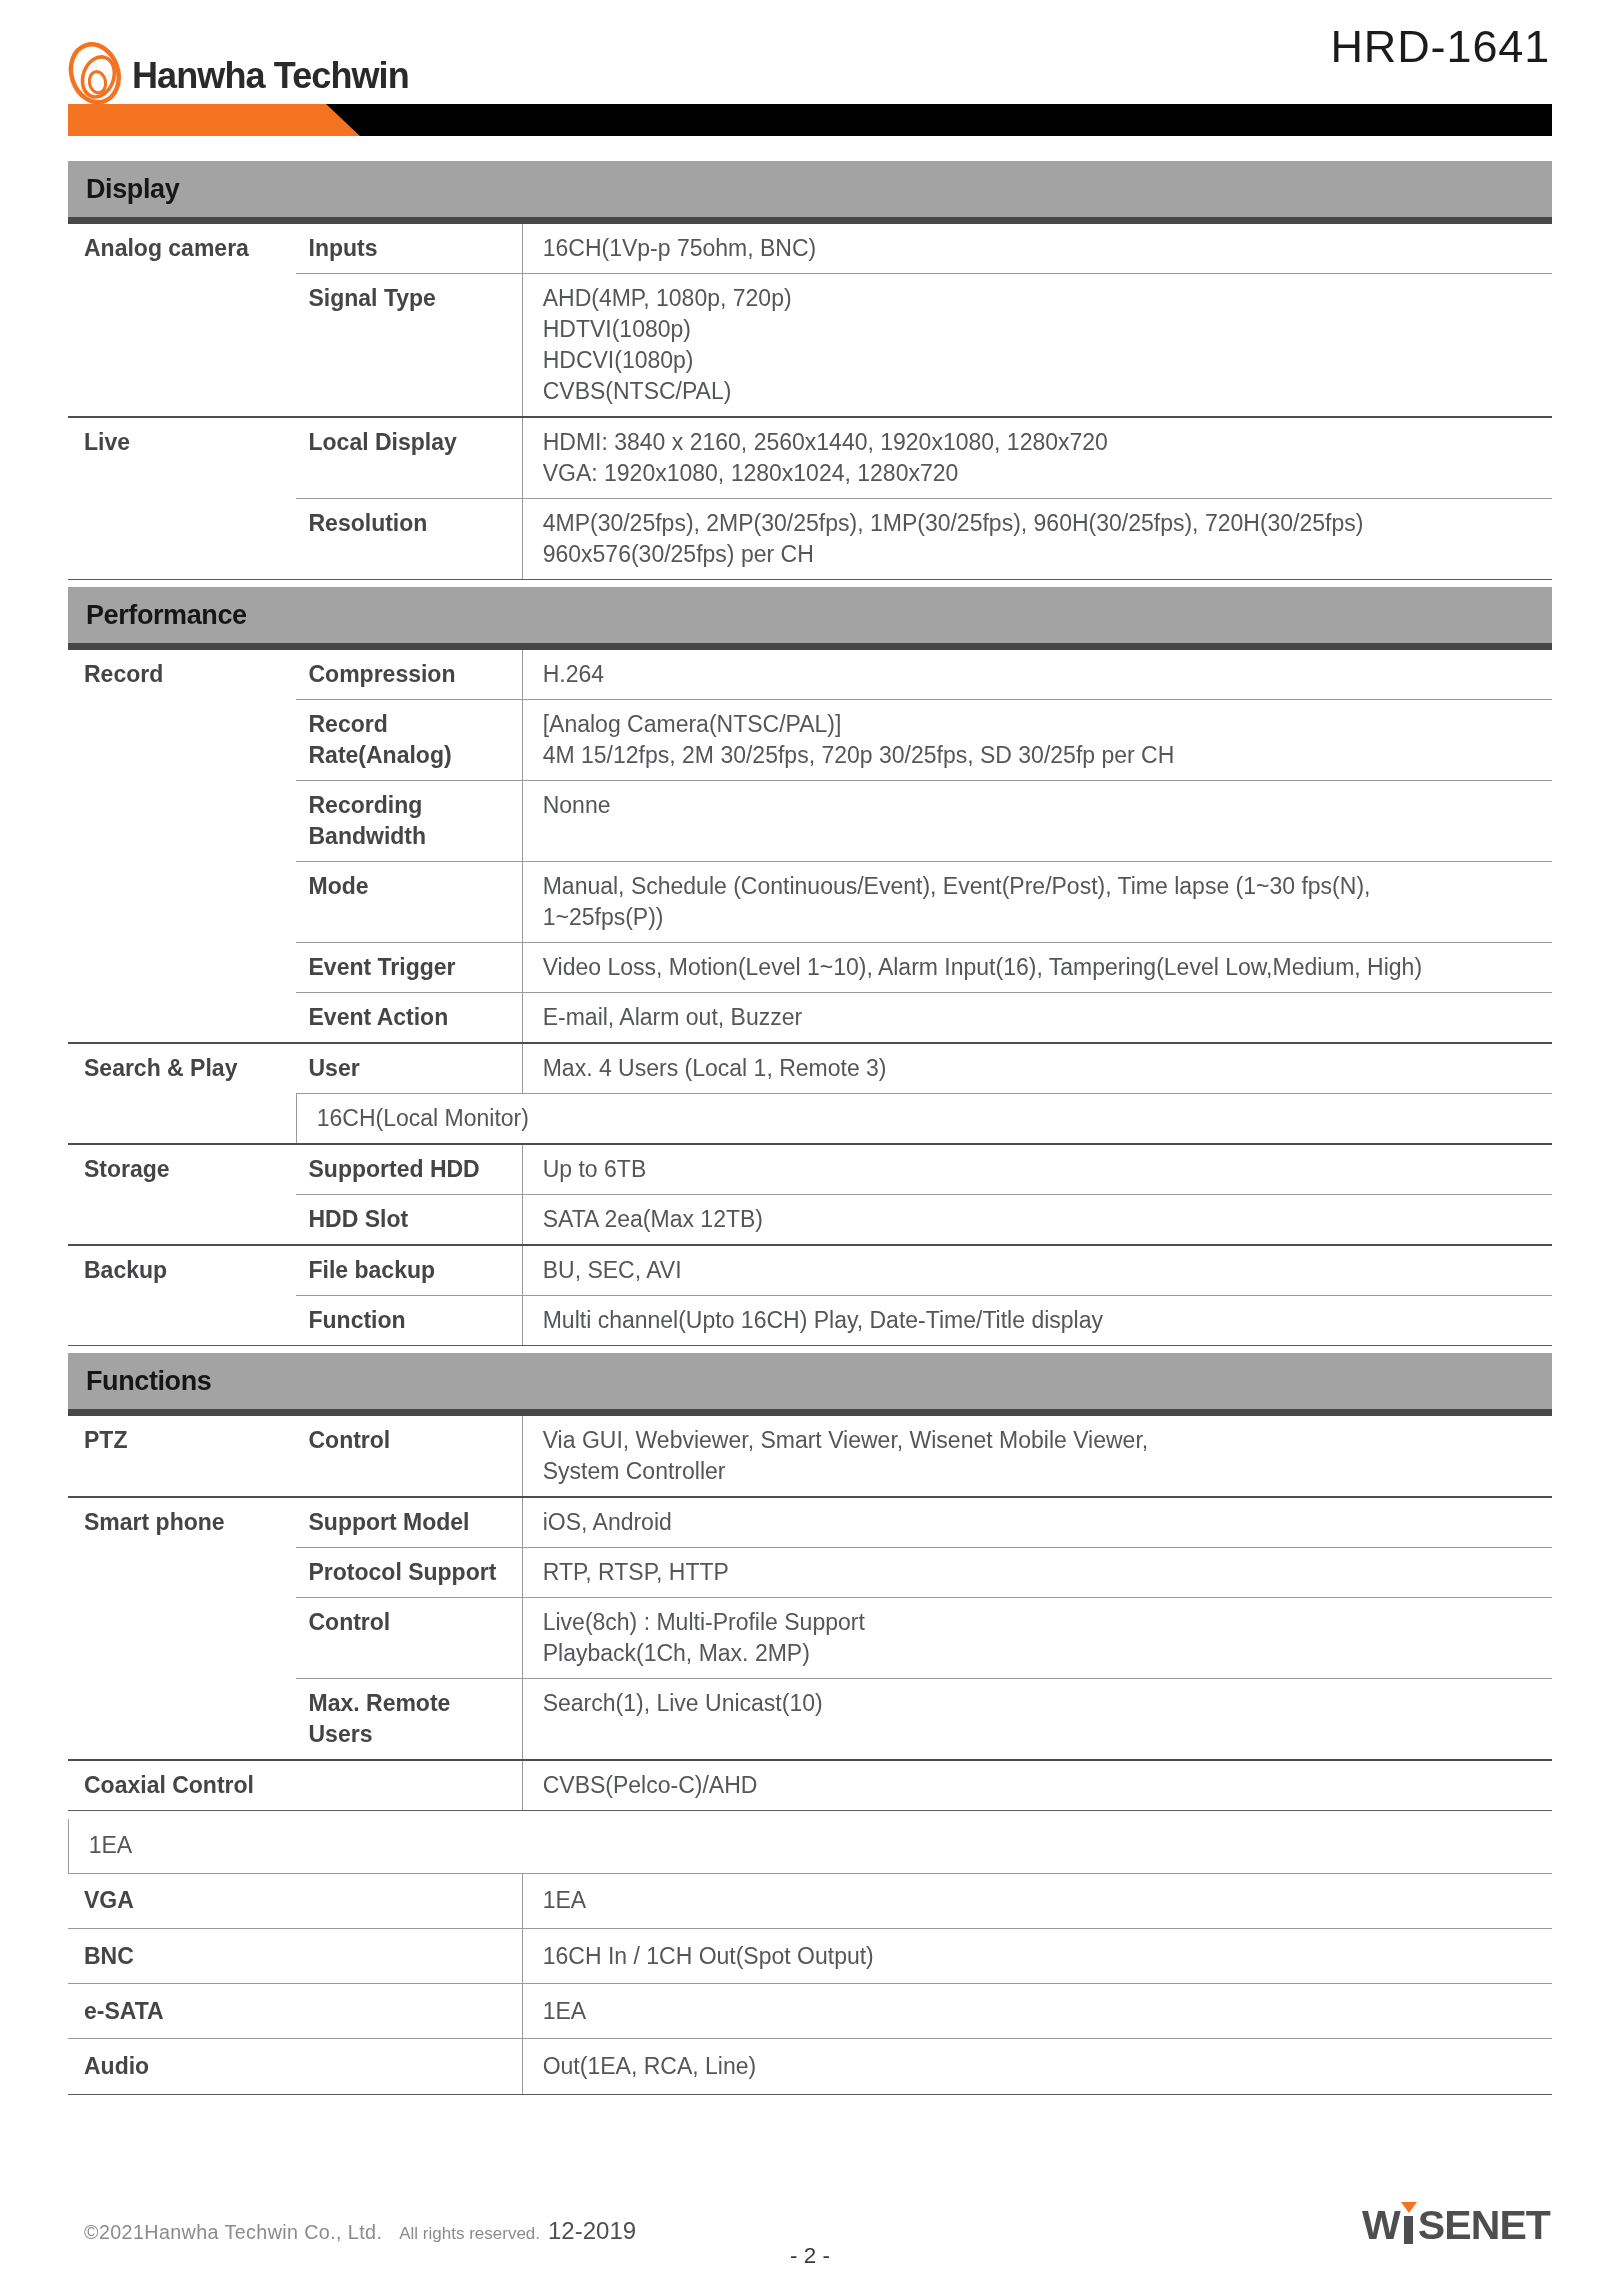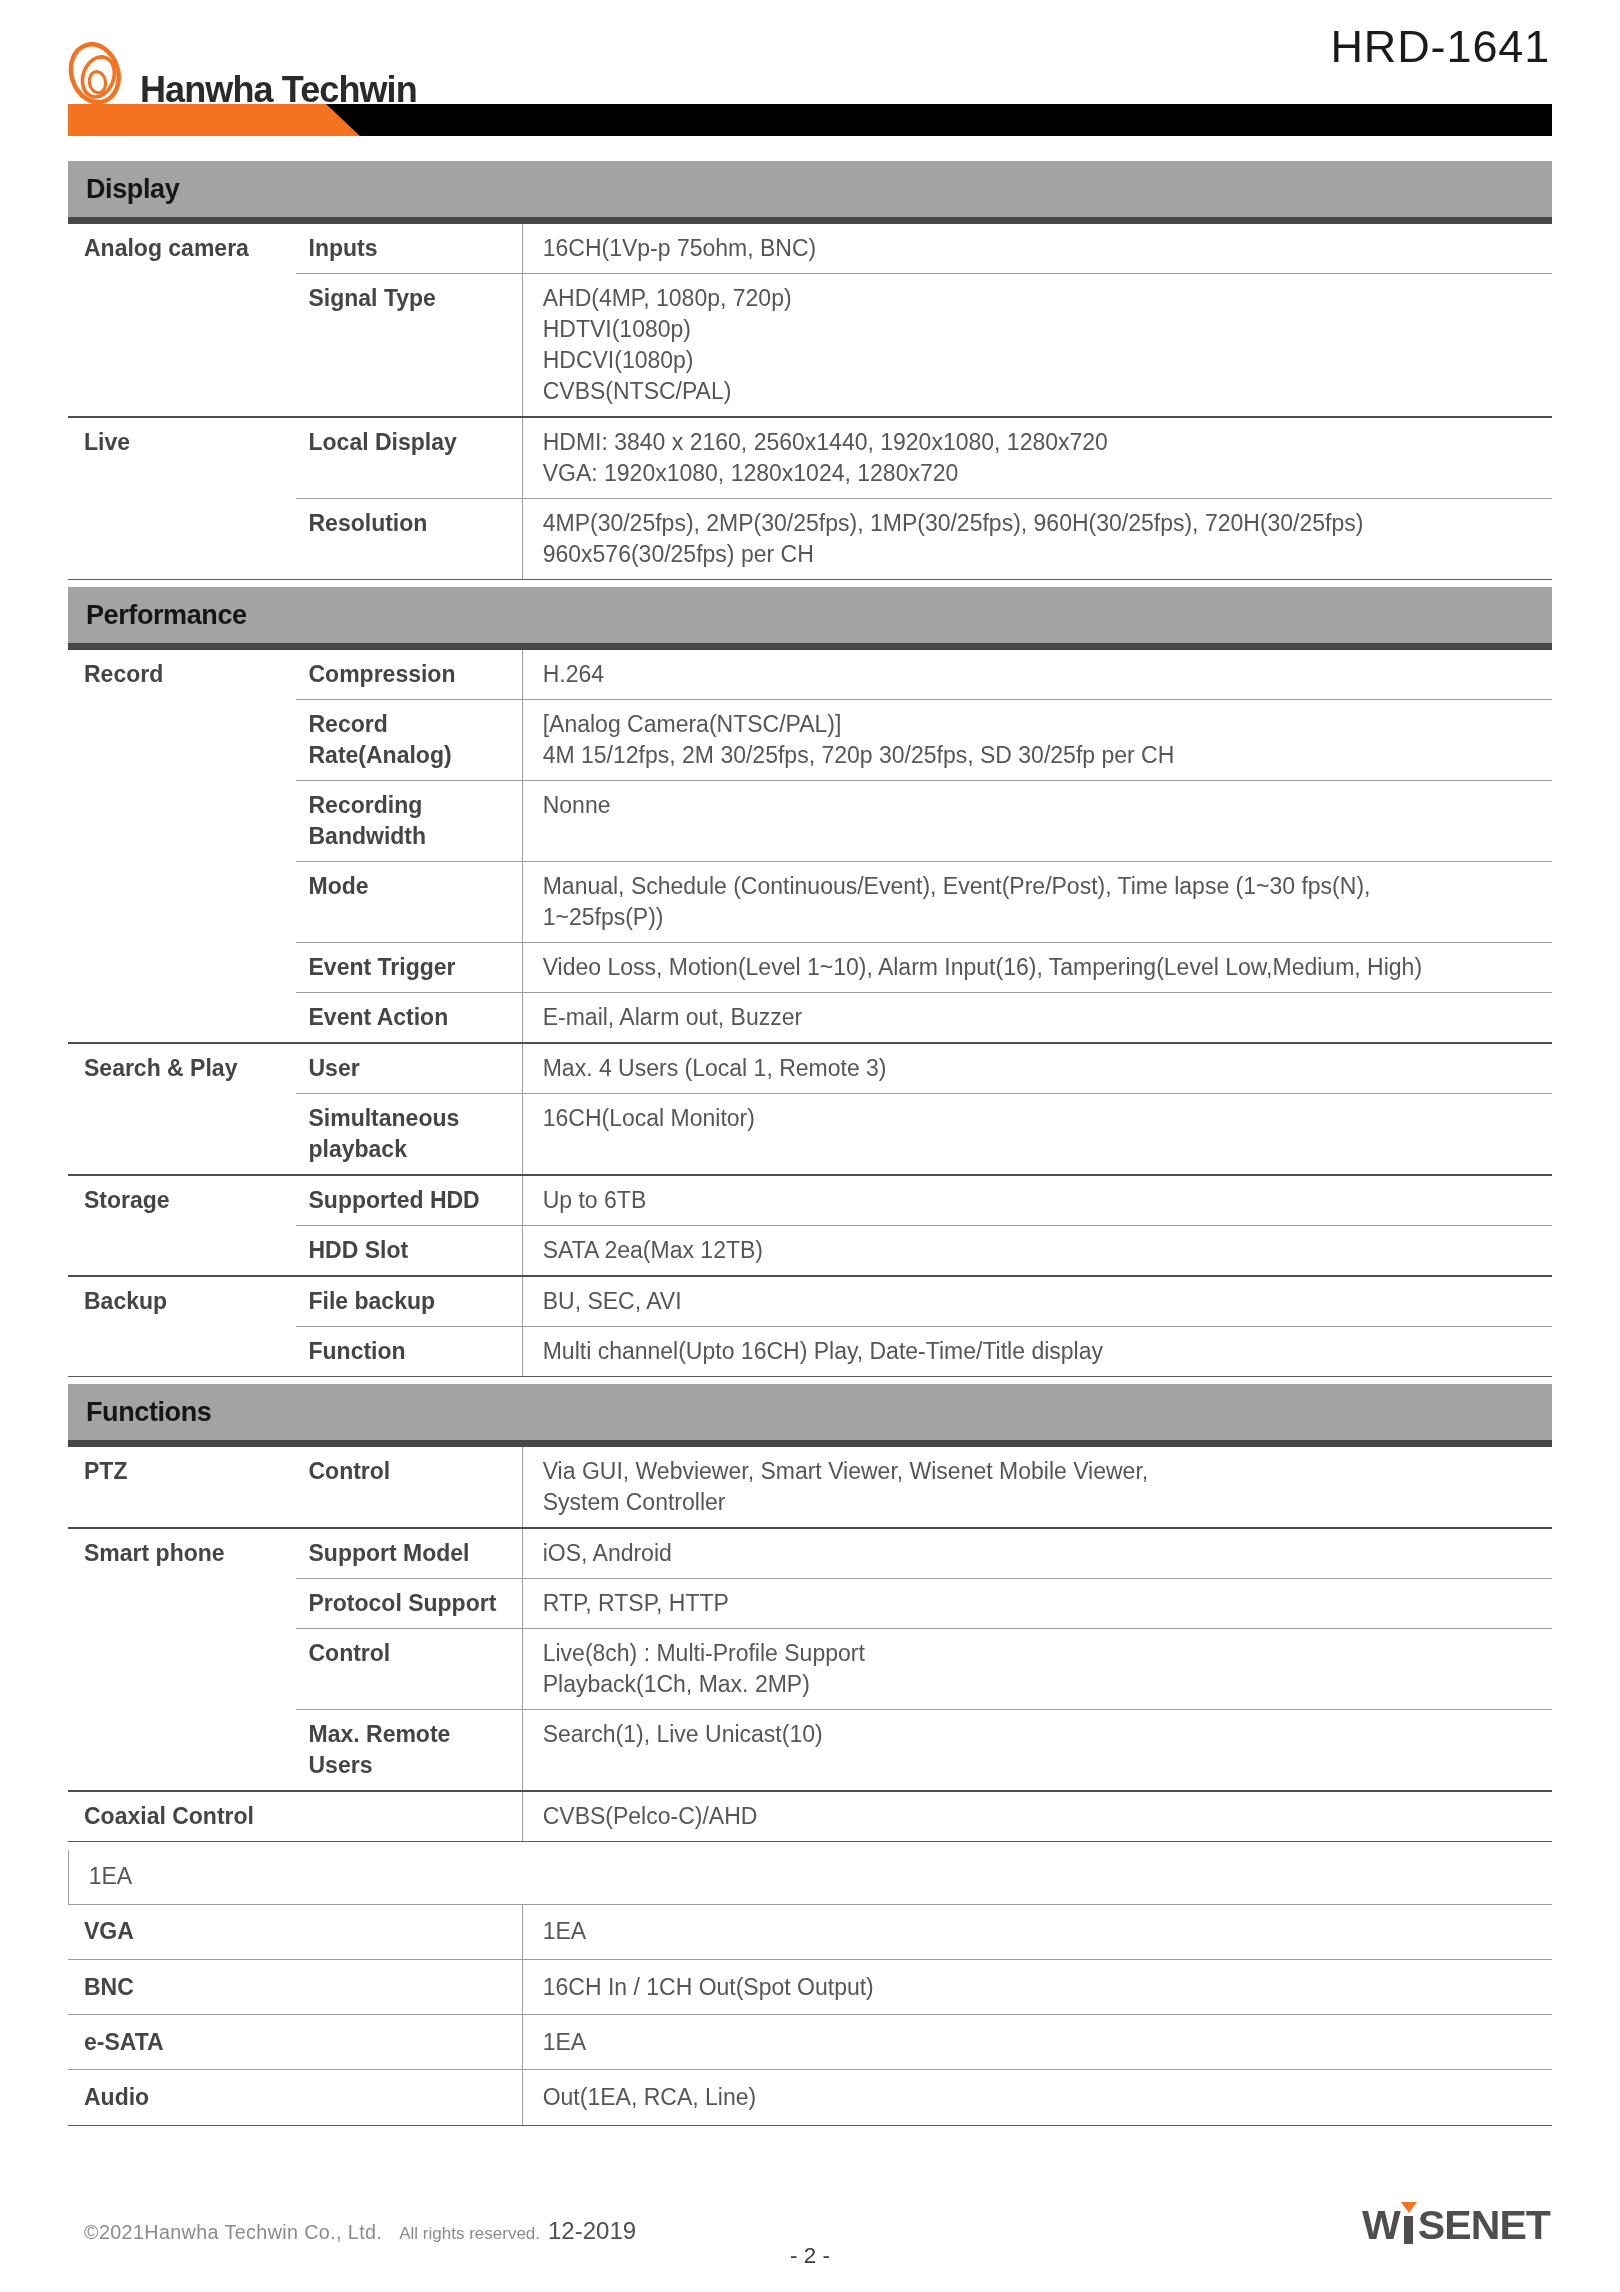--- a/index.html
+++ b/index.html
@@ -2,21 +2,21 @@
 <html style="font-size:14.3px"><head>
 <meta charset="utf-8">
 <style>
   html,body{margin:0;padding:0}
   body{width:1620px;height:2293px;position:relative;background:#ffffff;overflow:hidden;
        font-family:"Liberation Sans", sans-serif;}
   .page{position:absolute;inset:0;padding:0 68px;box-sizing:border-box}
 
   
   .hdr{position:relative;height:136px}
-  .logo{position:absolute;left:0;top:41px;display:flex;align-items:flex-end;gap:13px}
+  .logo{position:absolute;left:0;top:41px;display:flex;align-items:center;gap:5px}
   .brand{font-size:36px;font-weight:600;color:#2a2a2a;letter-spacing:-0.9px}
   .model{position:absolute;right:1.8px;top:21px;font-size:45px;font-weight:500;color:#1b1b1b;letter-spacing:0.9px}
   .bar{position:absolute;left:0;right:0;bottom:0;height:32px;background:#000}
   .bar .bar-orange{position:absolute;left:0;top:0;height:100%;width:296px;background:#F37321;
        -webkit-clip-path:polygon(0 0,258px 0,292px 100%,0 100%);clip-path:polygon(0 0,258px 0,292px 100%,0 100%)}
 
   
   .sec{margin-top:7.2px}
   .sec.first{margin-top:25px}
   .band{height:56px;background:#a3a3a3;border-bottom:7.2px solid #474747;display:flex;align-items:center}
@@ -153,21 +153,20 @@
             </div>
           </div>
           <div class="group">
             <div class="cat">Search &amp; Play</div>
             <div class="grows">
               <div class="row">
                 <div class="lbl">User</div>
                 <div class="val">Max. 4 Users (Local 1, Remote 3)</div>
               </div>
               <div class="row">
-                <div class="lbl">Simultaneous playback</div>
                 <div class="val">16CH(Local Monitor)</div>
               </div>
             </div>
           </div>
           <div class="group">
             <div class="cat">Storage</div>
             <div class="grows">
               <div class="row">
                 <div class="lbl">Supported HDD</div>
                 <div class="val">Up to 6TB</div>

